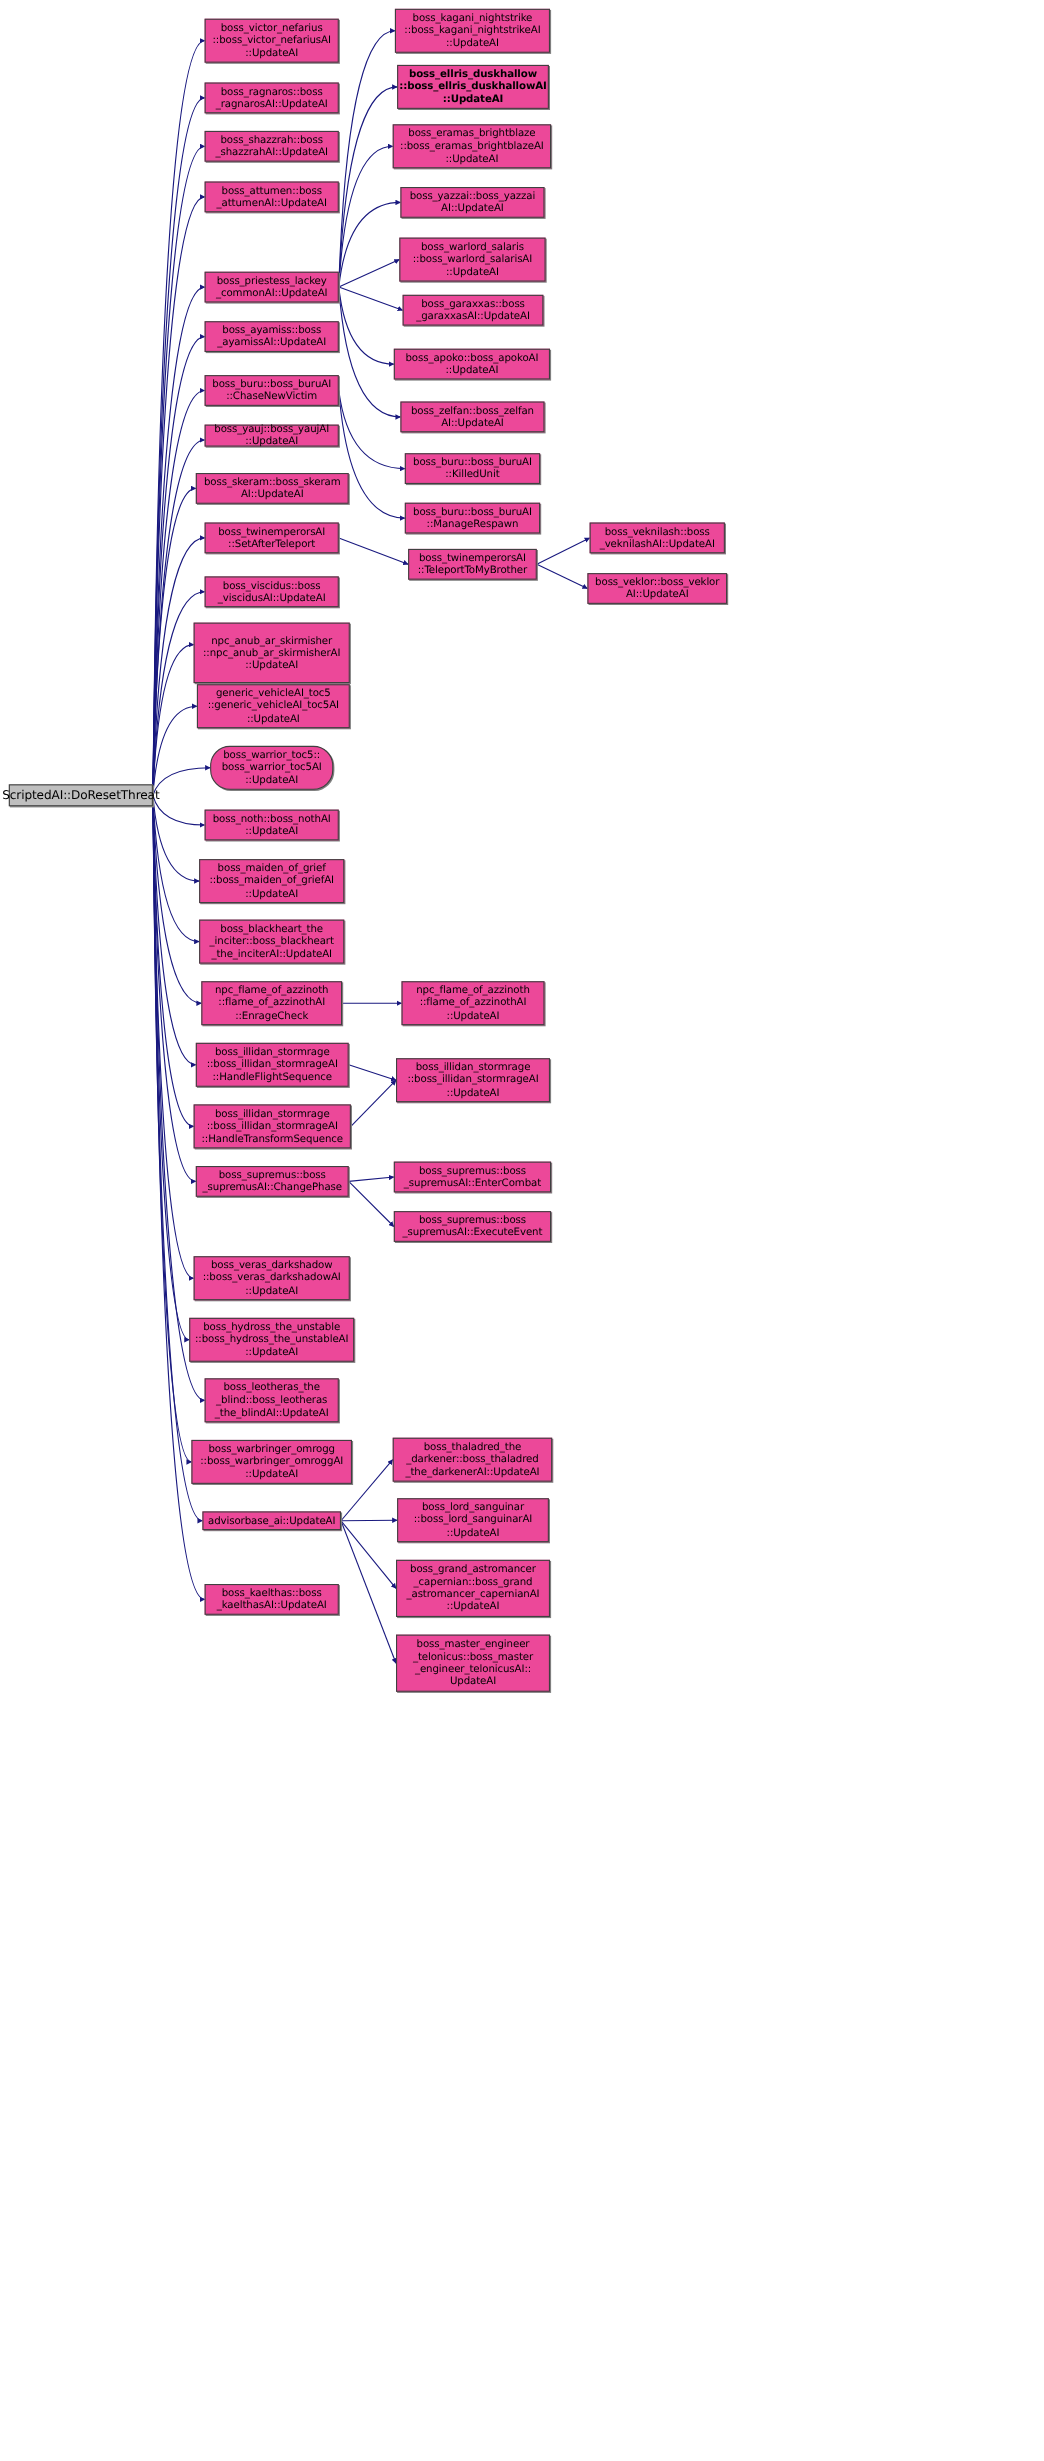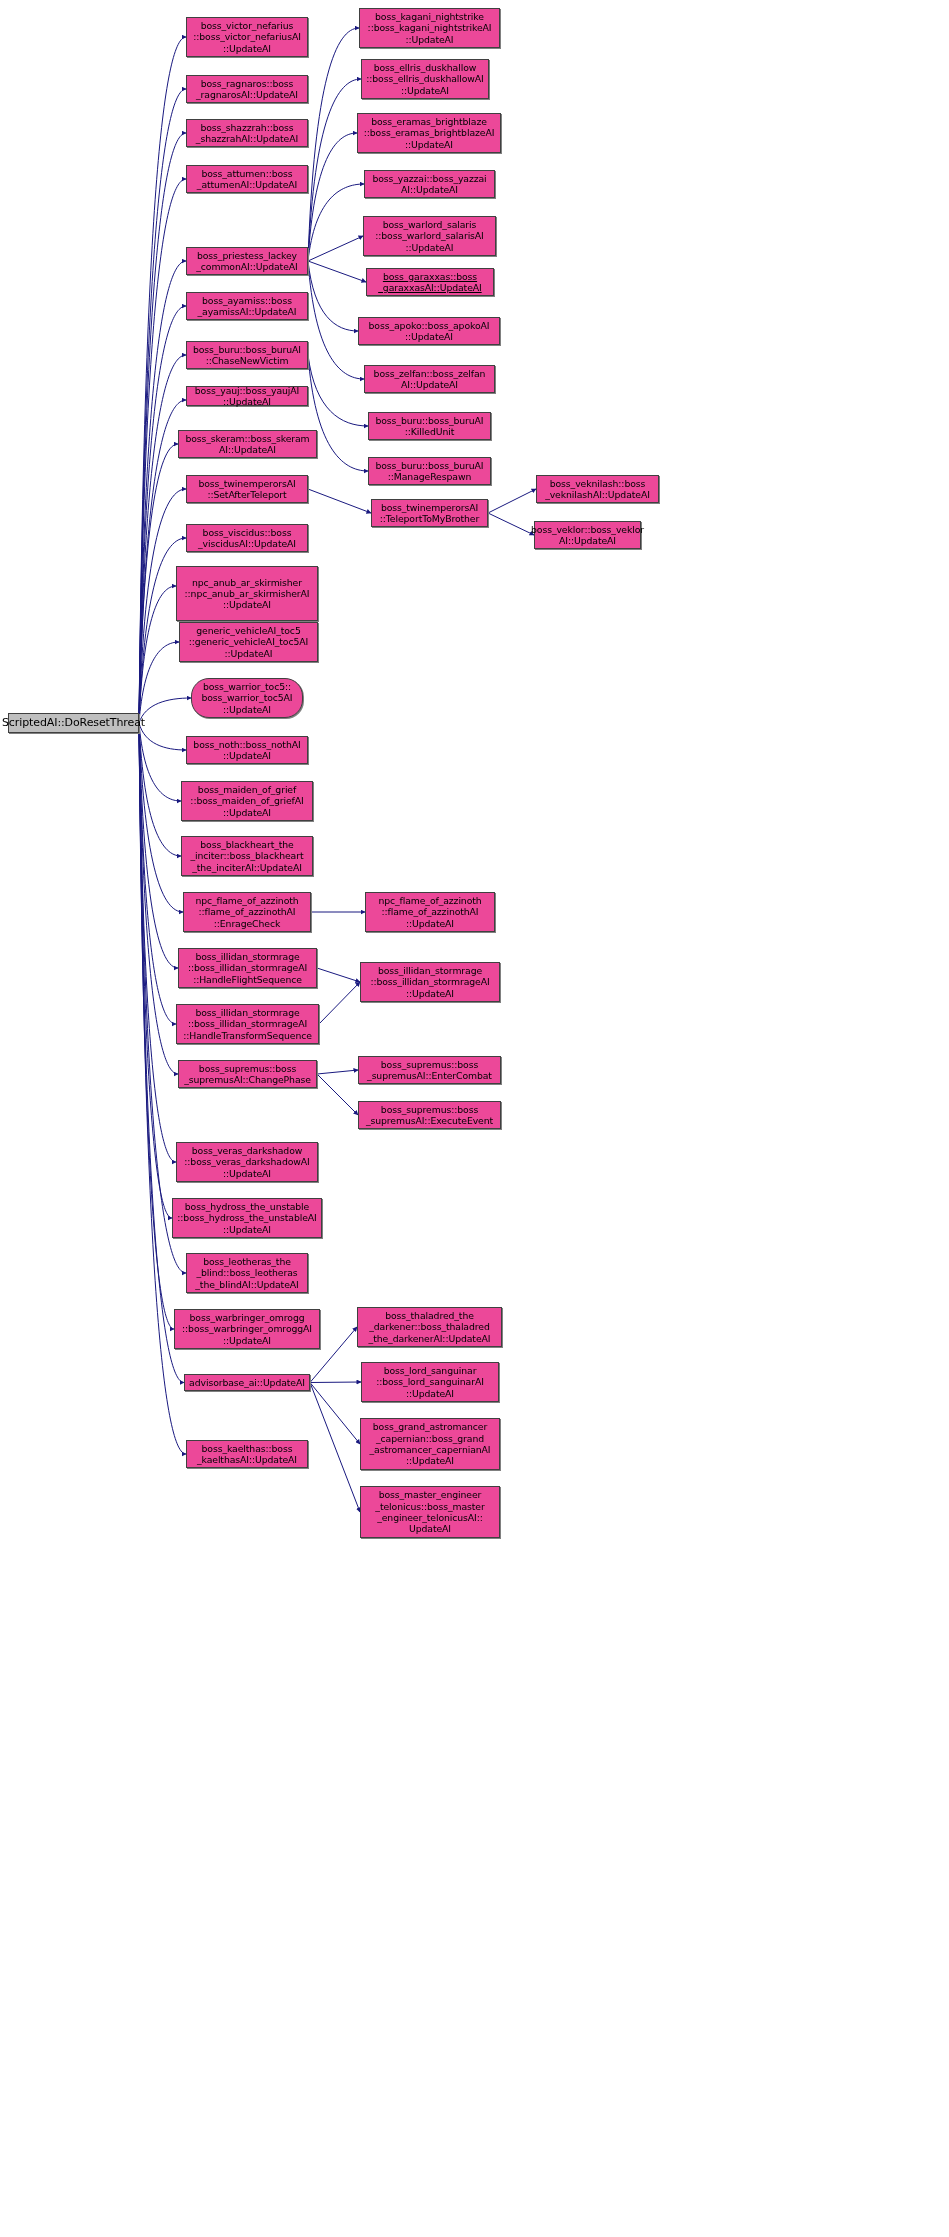--- a/index.html
+++ b/index.html
@@ -153,32 +153,32 @@
 _the_blindAI::UpdateAI</span></div>
       <div class="node" style="left: 174px; top: 1309px; width: 146px; height: 40px;"><span>boss_warbringer_omrogg
 ::boss_warbringer_omroggAI
 ::UpdateAI</span></div>
       <div class="node" style="left: 184px; top: 1374px; width: 126px; height: 17px;"><span>advisorbase_ai::UpdateAI</span></div>
       <div class="node" style="left: 186px; top: 1440px; width: 122px; height: 28px;"><span>boss_kaelthas::boss
 _kaelthasAI::UpdateAI</span></div>
       <div class="node" style="left: 359px; top: 8px; width: 141px; height: 40px;"><span>boss_kagani_nightstrike
 ::boss_kagani_nightstrikeAI
 ::UpdateAI</span></div>
-      <div class="node" style="left: 361px; top: 59px; width: 128px; height: 40px;"><span>boss_ellris_duskhallow
+      <div class="node" style="left: 361px; top: 59px; width: 138px; height: 40px; font-weight: bold;"><span>boss_ellris_duskhallow
 ::boss_ellris_duskhallowAI
 ::UpdateAI</span></div>
       <div class="node" style="left: 357px; top: 113px; width: 144px; height: 40px;"><span>boss_eramas_brightblaze
 ::boss_eramas_brightblazeAI
 ::UpdateAI</span></div>
       <div class="node" style="left: 364px; top: 170px; width: 131px; height: 28px;"><span>boss_yazzai::boss_yazzai
 AI::UpdateAI</span></div>
       <div class="node" style="left: 363px; top: 216px; width: 133px; height: 40px;"><span>boss_warlord_salaris
 ::boss_warlord_salarisAI
 ::UpdateAI</span></div>
-      <div class="node" style="left: 366px; top: 268px; width: 128px; height: 28px; text-decoration: underline;"><span>boss_garaxxas::boss
+      <div class="node" style="left: 366px; top: 268px; width: 128px; height: 28px;"><span>boss_garaxxas::boss
 _garaxxasAI::UpdateAI</span></div>
       <div class="node" style="left: 358px; top: 317px; width: 142px; height: 28px;"><span>boss_apoko::boss_apokoAI
 ::UpdateAI</span></div>
       <div class="node" style="left: 364px; top: 365px; width: 131px; height: 28px;"><span>boss_zelfan::boss_zelfan
 AI::UpdateAI</span></div>
       <div class="node" style="left: 368px; top: 412px; width: 123px; height: 28px;"><span>boss_buru::boss_buruAI
 ::KilledUnit</span></div>
       <div class="node" style="left: 368px; top: 457px; width: 123px; height: 28px;"><span>boss_buru::boss_buruAI
 ::ManageRespawn</span></div>
       <div class="node" style="left: 371px; top: 499px; width: 117px; height: 28px;"><span>boss_twinemperorsAI
@@ -202,16 +202,16 @@
       <div class="node" style="left: 360px; top: 1418px; width: 140px; height: 52px;"><span>boss_grand_astromancer
 _capernian::boss_grand
 _astromancer_capernianAI
 ::UpdateAI</span></div>
       <div class="node" style="left: 360px; top: 1486px; width: 140px; height: 52px;"><span>boss_master_engineer
 _telonicus::boss_master
 _engineer_telonicusAI::
 UpdateAI</span></div>
       <div class="node" style="left: 536px; top: 475px; width: 123px; height: 28px;"><span>boss_veknilash::boss
 _veknilashAI::UpdateAI</span></div>
-      <div class="node" style="left: 534px; top: 521px; width: 107px; height: 28px;"><span>boss_veklor::boss_veklor
+      <div class="node" style="left: 534px; top: 521px; width: 127px; height: 28px;"><span>boss_veklor::boss_veklor
 AI::UpdateAI</span></div>
     </div>
 </div>
 
 </body></html>

